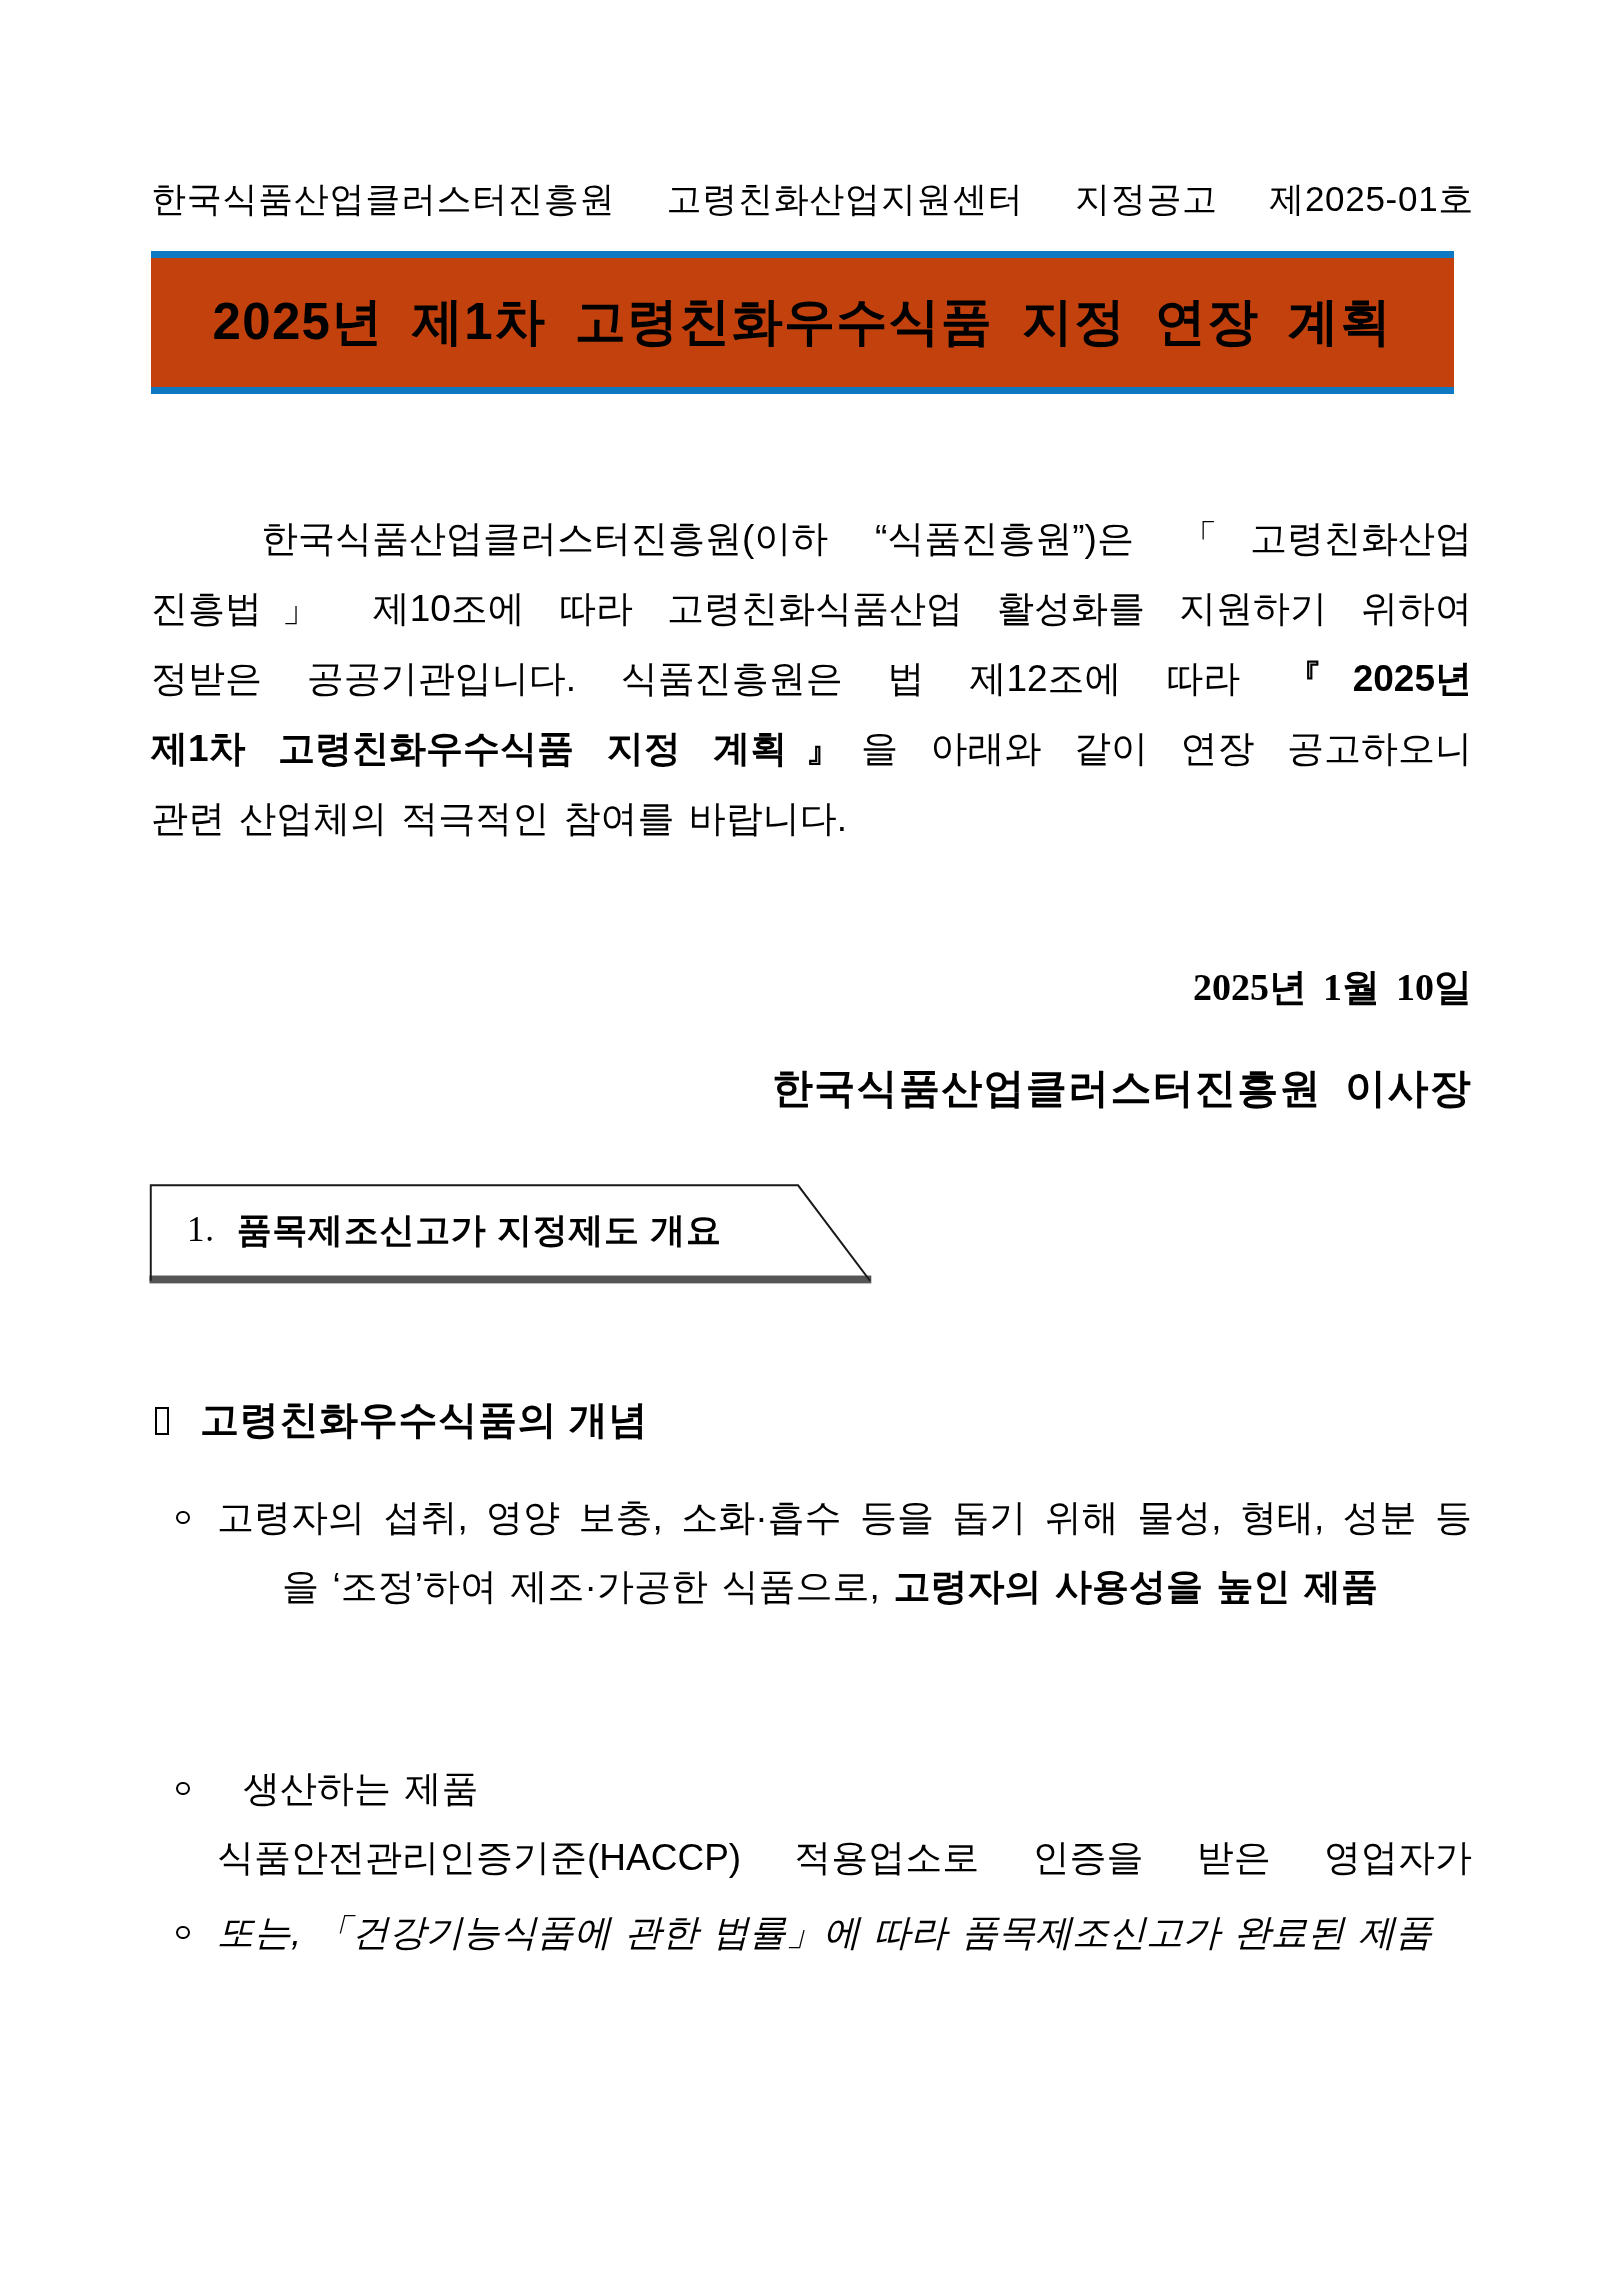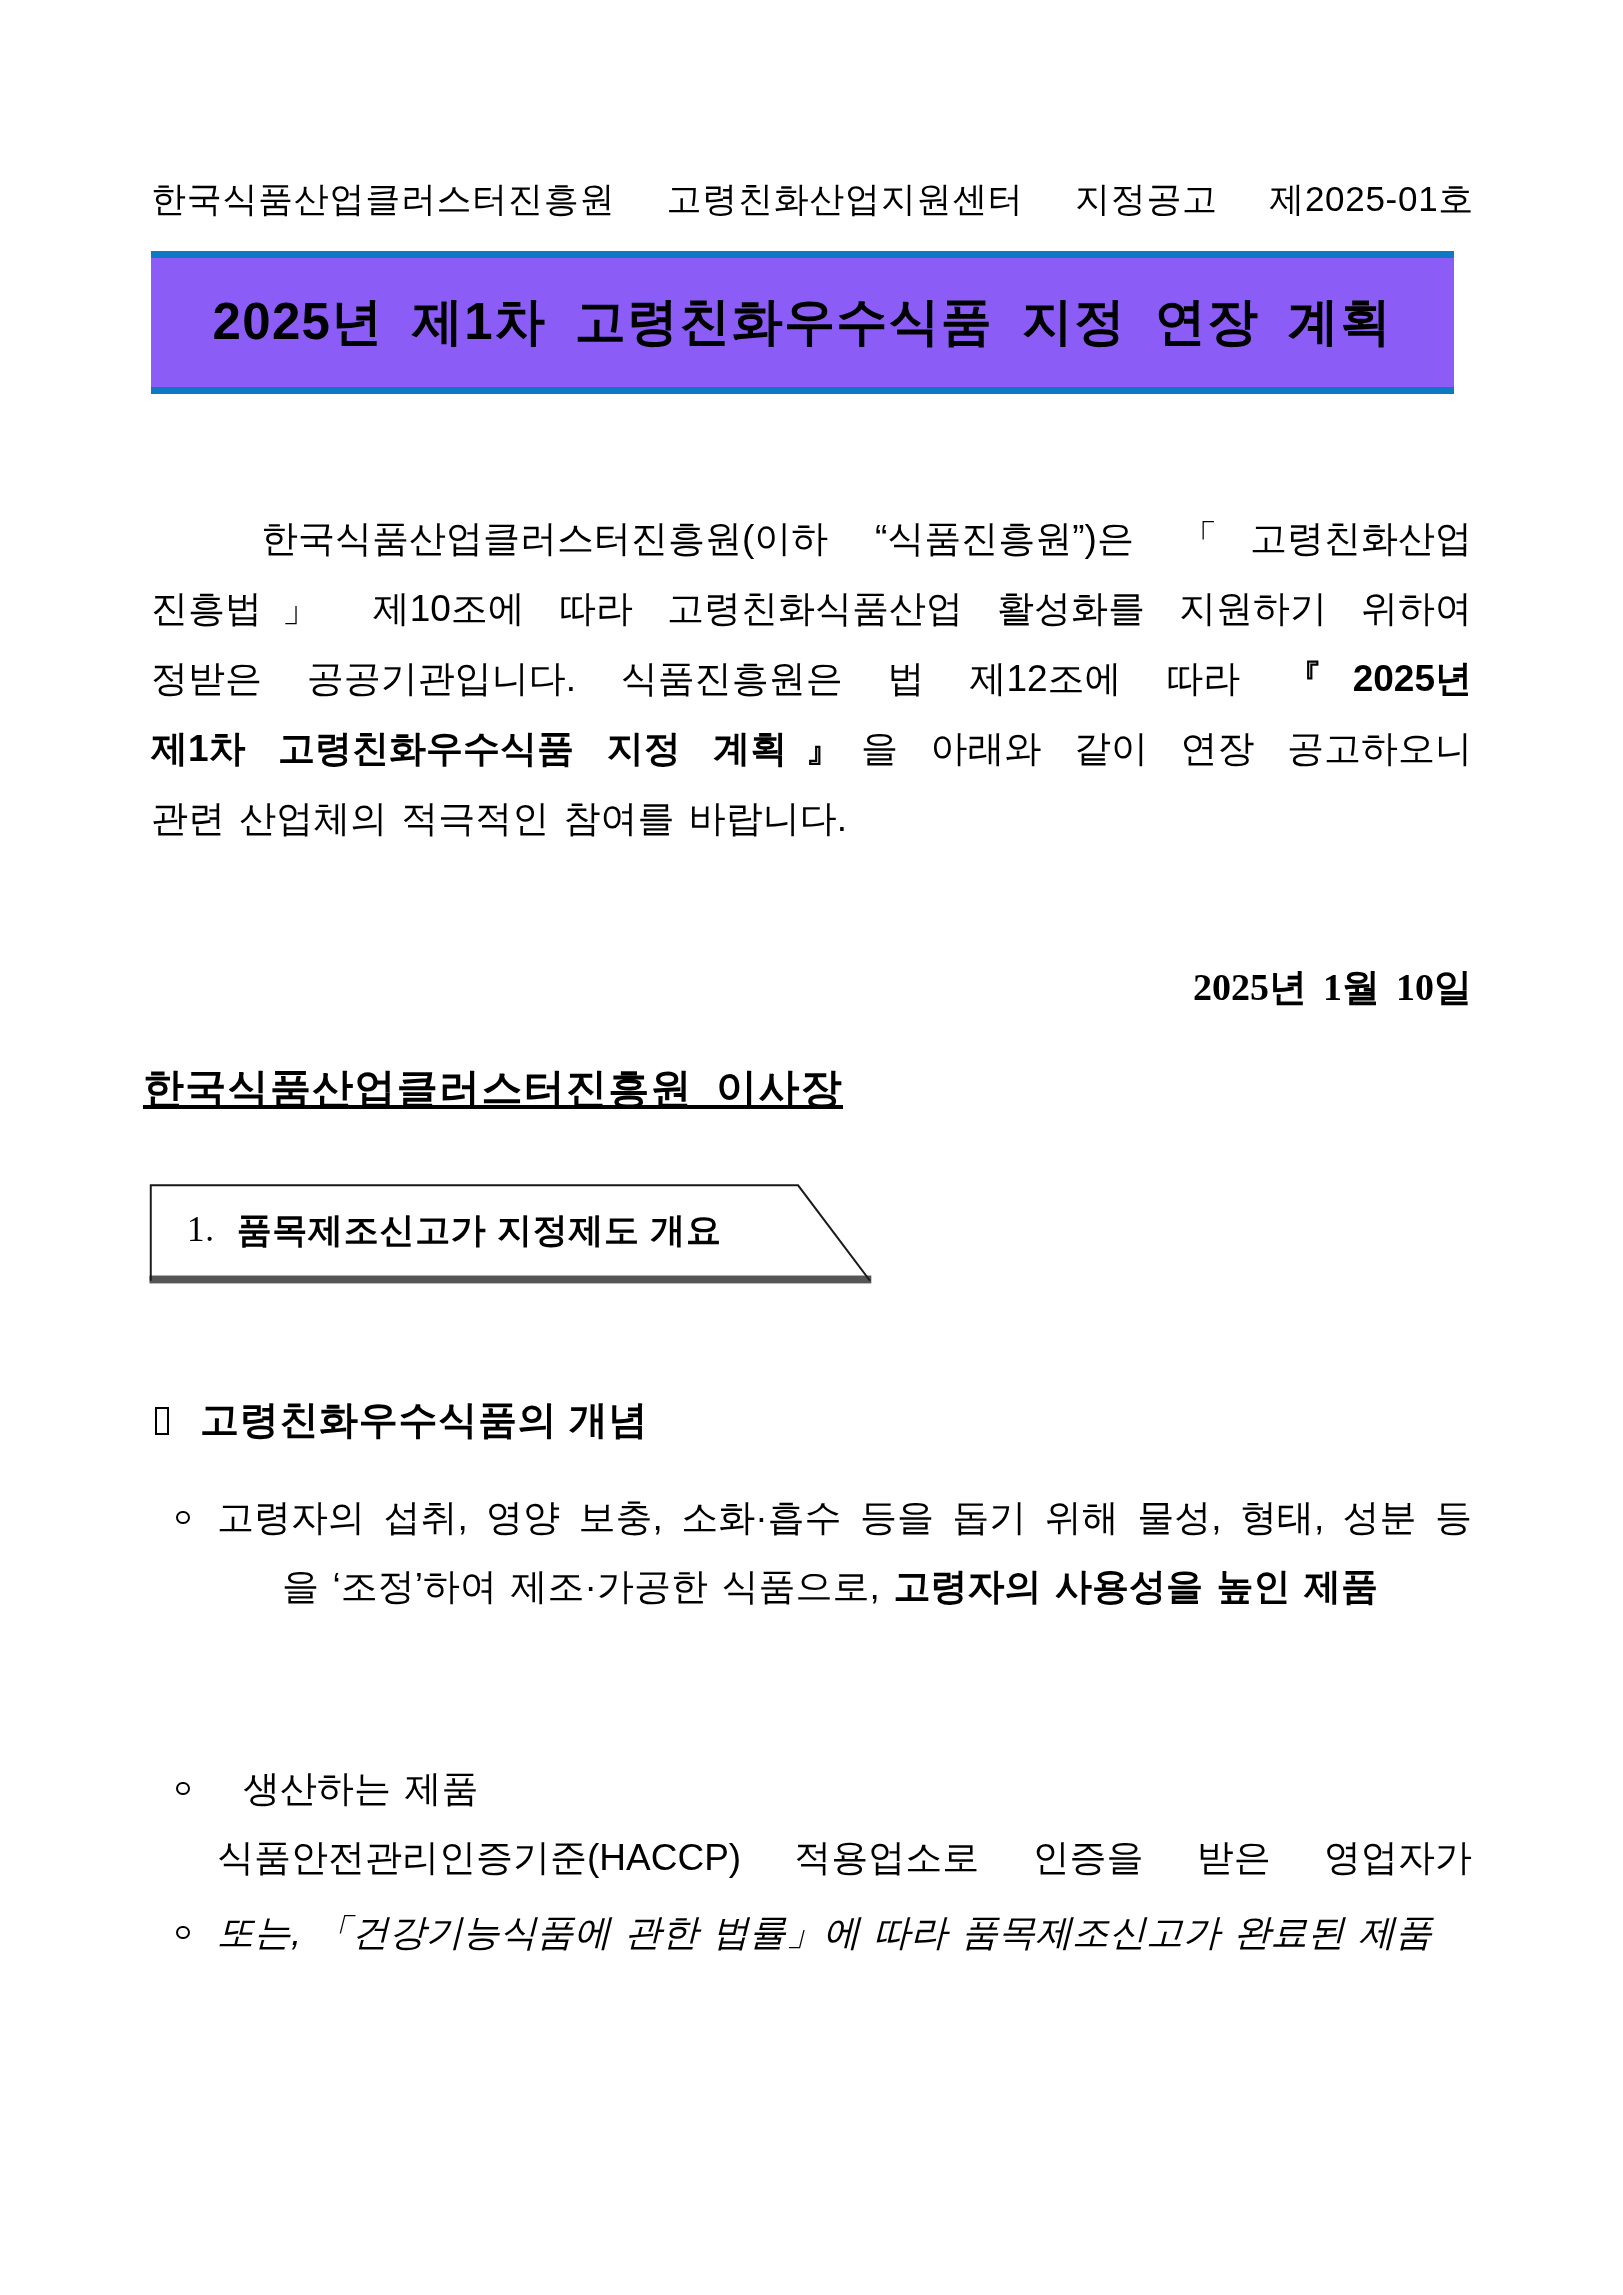--- a/index.html
+++ b/index.html
@@ -23,21 +23,21 @@
     text-align-last: justify;
     letter-spacing: 0.7px;
     white-space: normal;
   }
 
   
   .banner {
     position: absolute;
     left: 151px; top: 251px;
     width: 1303px; height: 129px;
-    background: #8b5cf6;
+    background: #c2410c;
     border-top: 7.2px solid #0e79c2;
     border-bottom: 7.2px solid #0e79c2;
     display: flex;
     align-items: center;
     justify-content: center;
   }
   .banner-title {
     font-size: 51px;
     font-weight: 600;
     letter-spacing: 1.3px;
@@ -67,23 +67,23 @@
     line-height: 70px;
     text-align: right;
     word-spacing: 6.5px;
   }
   .signatory {
     position: absolute;
     left: 143px; right: 151px; top: 1053px;
     font-size: 41px;
     font-weight: 700;
     line-height: 70px;
+    text-align: right;
     word-spacing: 10.5px;
     letter-spacing: 1.3px;
-    text-decoration: underline;
   }
 
   
   .section-header {
     position: absolute;
     left: 149px; top: 1184px;
     width: 728px; height: 102px;
   }
   .section-header svg { position: absolute; left: 0; top: 0; }
   .section-header .label {

